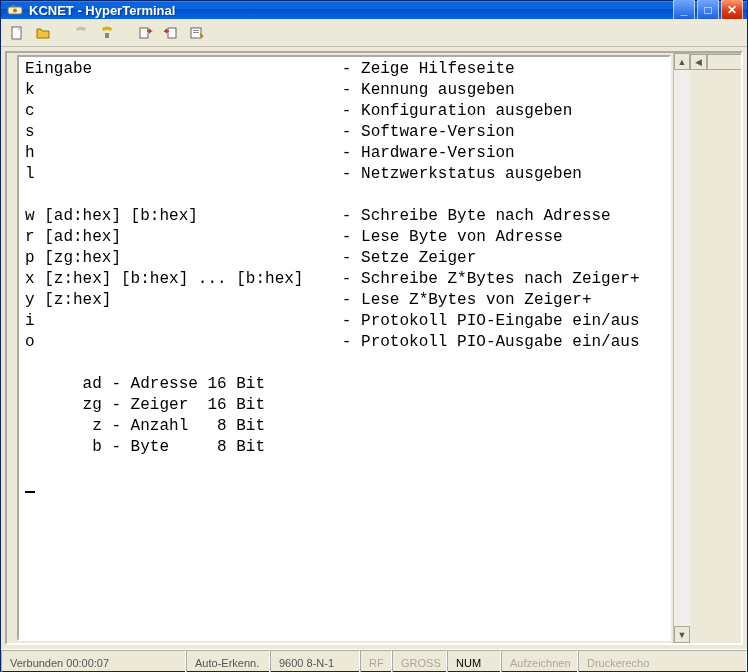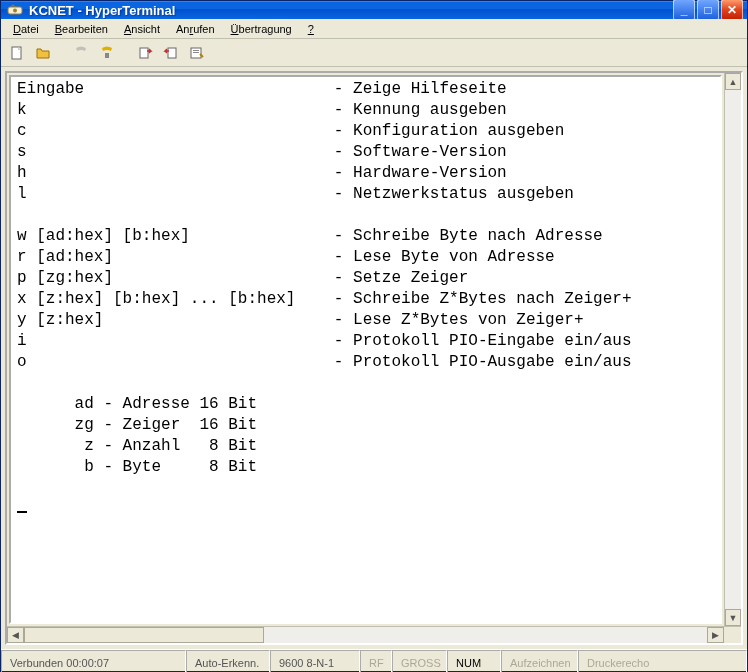--- a/index.html
+++ b/index.html
@@ -82,22 +82,22 @@
     display:flex; align-items:center; justify-content:center;
     cursor: default;
   }
   .tbtn.disabled { opacity: .4; }
   .content-frame {
     flex: 1;
     margin: 4px;
     border: 2px inset #fff;
     background: #ece9d8;
     display: flex;
-    flex-direction: column;
     overflow: hidden;
+    padding-left: 8px;
   }
   .terminal-wrap {
     flex:1;
     position: relative;
     display:flex;
   }
   .terminal {
     flex:1;
     background: #fff;
     border: 2px inset #fff;
@@ -194,28 +194,20 @@
         </div>
       <div class="winbtn max">
           <span>□</span>
         </div>
       <div class="winbtn close">
           <span>✕</span>
         </div>
     </div>
   </div>
 
-  <div class="menubar">
-    <div class="menuitem"><u>D</u><span>atei</span></div>
-    <div class="menuitem"><u>B</u>earbeiten</div>
-    <div class="menuitem"><u>A</u>nsicht</div>
-    <div class="menuitem">An<u>r</u>ufen</div>
-    <div class="menuitem"><u>Ü</u>bertragung</div>
-    <div class="menuitem"><u>?</u></div>
-  </div>
 
   <div class="toolbar">
     <div class="tbtn">
       <svg width="16" height="16" viewBox="0 0 16 16">
           <rect x="3" y="2" width="9" height="12" fill="#fff" stroke="#666"></rect>
           <path d="M9 2 L12 5 L9 5 Z" fill="#ccc"></path>
         </svg>
     </div>
     <div class="tbtn">
       <svg width="16" height="16" viewBox="0 0 16 16">

